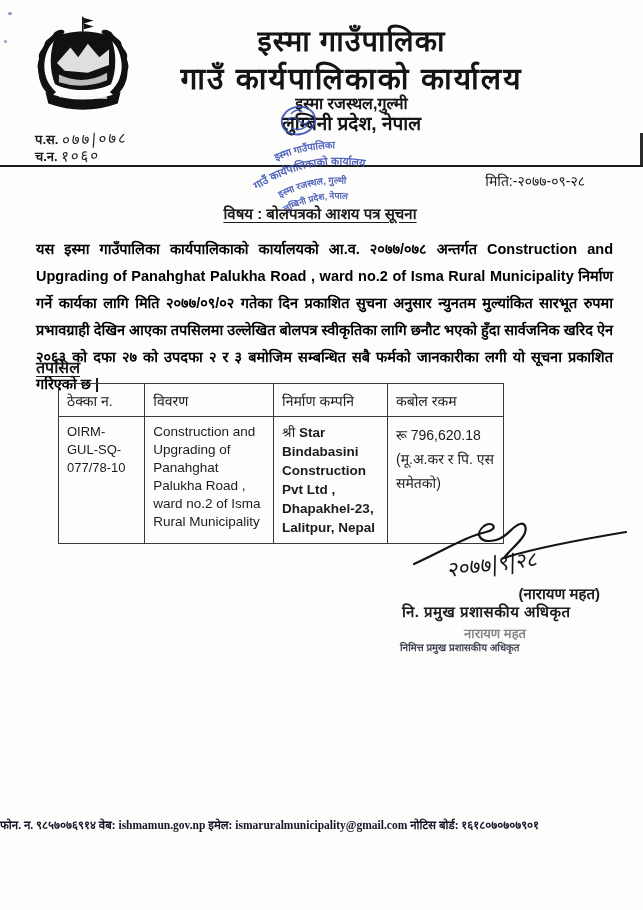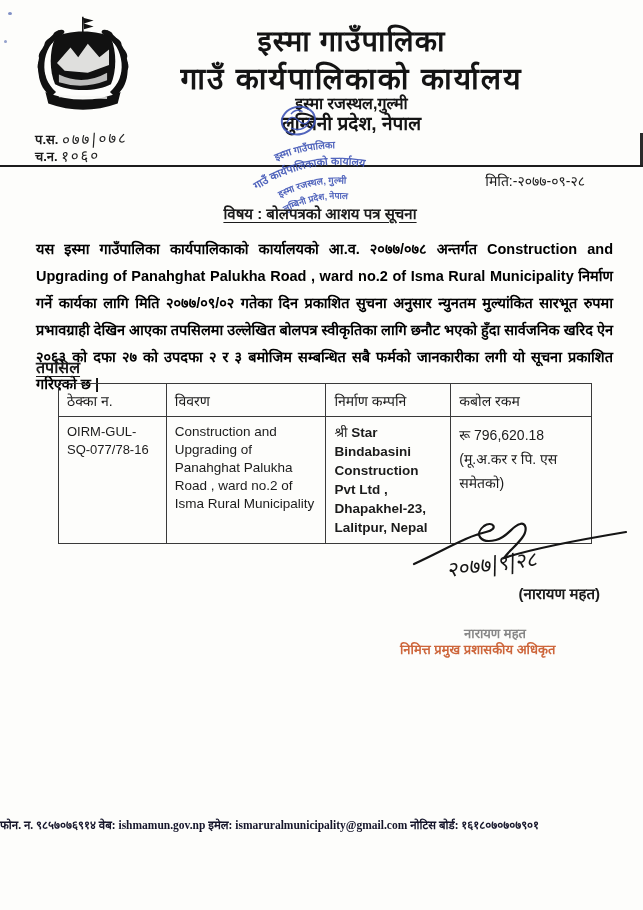--- a/index.html
+++ b/index.html
@@ -31,40 +31,40 @@
   .subject { position:absolute; left:120px; width:400px; top:203px; text-align:center;
              font-size:15px; font-weight:bold; text-decoration:underline;
              text-underline-offset:3px; }
   
   .bodytext { position:absolute; left:36px; right:30px; top:236px; text-align:justify;
               font-size:14.5px; line-height:27px; font-weight:600; color:#000000; }
   .bodytext b { font-weight:bold; }
   .tapasil { position:absolute; left:36px; top:356px; font-size:16px; font-weight:bold;
              text-decoration:underline; text-underline-offset:3px; }
   
-  table.detail { position:absolute; left:58px; top:383px; width:534px; border-collapse:collapse;border-radius:7px; }
+  table.detail { position:absolute; left:58px; top:383px; width:446px; border-collapse:collapse;border-radius:7px; }
   table.detail th, table.detail td { border:1.6px solid #3a3a3a; vertical-align:top;
              text-align:left; padding:6px 8px; font-weight:normal; }
   table.detail th { font-size:14px; height:32px; padding-top:7px; }
   .c1 { width:108px; } .c2 { width:160px; } .c3 { width:125px; } .c4 { width:141px; }
   td.cell-contract { font-size:13px; line-height:18px; padding-top:9px; }
   td.cell-desc { font-size:13.5px; font-weight:bold; line-height:18px; padding-top:9px; }
   td.cell-company { font-size:13.5px; line-height:19px; padding-top:9px; }
   td.cell-company .en { font-weight:bold; }
   td.cell-amount { font-size:14px; line-height:24px; padding-top:9px; }
   
   .sig-svg { position:absolute; left:408px; top:518px; width:225px; height:72px; }
   .sig-name { position:absolute; left:430px; top:583px; width:170px; text-align:right;
               font-size:15px; font-weight:bold; }
   .sig-title { position:absolute; left:402px; top:601px; width:230px; text-align:left;
                font-size:15px; font-weight:bold; letter-spacing:.5px; }
   .sig-stamp-name { position:absolute; left:430px; top:624px; width:130px; text-align:center;
                font-size:13px; font-weight:bold; color:#737373; opacity:.85; }
   .sig-stamp-title { position:absolute; left:400px; top:640px; width:220px; text-align:left;
-               font-size:13px; font-weight:bold; color:#c2410c; opacity:.8; }
+               font-size:10px; font-weight:bold; color:#0f172a; opacity:.8; }
   
   .footer { position:absolute; left:0; right:0; top:817px; text-align:left;
             font-family:"Liberation Serif","DejaVu Serif",serif;
             font-size:11.5px; font-weight:bold; color:#15152a; }
 </style>
 </head>
 <body>
 
 <div class="page">
 
@@ -165,38 +165,39 @@
         <col class="c4">
       </colgroup>
     <tbody>
         <tr>
       <th>ठेक्का न.</th>
       <th>विवरण</th>
       <th>निर्माण कम्पनि</th>
       <th>कबोल रकम</th>
     </tr>
     <tr style="height:95px;">
-      <td class="cell-contract">OIRM-GUL-SQ-077/78-16</td>
+      <td class="cell-contract">OIRM-GUL-SQ-077/78-10</td>
       <td class="cell-desc">Construction and Upgrading of Panahghat Palukha Road , ward no.2 of Isma Rural Municipality</td>
       <td class="cell-company">
         <span>श्री </span><span class="en">Star Bindabasini Construction Pvt Ltd , Dhapakhel-23, Lalitpur, Nepal</span>
       </td>
       <td class="cell-amount">
         <div>रू  796,620.18</div>
         <div>(मू.अ.कर र पि. एस</div>
         <div>समेतको)</div>
       </td>
     </tr>
   </tbody>
     </table>
 
   <svg class="sig-svg" viewBox="0 0 225 72" aria-hidden="true">
     <path d="M6,46 C40,30 60,18 78,14 C92,11 84,2 76,8 C66,16 72,26 88,22 C100,19 104,8 112,6 C118,4 120,12 114,20 C108,28 100,34 96,40 C120,32 170,22 218,14" fill="none" stroke="#151515" stroke-width="2.2" stroke-linecap="round"></path>
     <text x="48" y="58" font-size="21" fill="#151515" font-family="DejaVu Serif, serif" transform="rotate(-7 48 58) skewX(-8)">२०७७|९|२८</text>
   </svg>
 
   <div class="sig-name">(नारायण महत)</div>
+  <div class="sig-title">नि. प्रमुख प्रशासकीय अधिकृत</div>
   <div class="sig-stamp-name">नारायण महत</div>
   <div class="sig-stamp-title">निमित्त प्रमुख प्रशासकीय अधिकृत</div>
 
   <div class="footer">फोन. न. ९८५७०७६९१४ वेब: ishmamun.gov.np इमेल: ismaruralmunicipality@gmail.com नोटिस बोर्ड: १६१८०७०७०७९०१</div>
 
 </div>
 
 </body></html>

